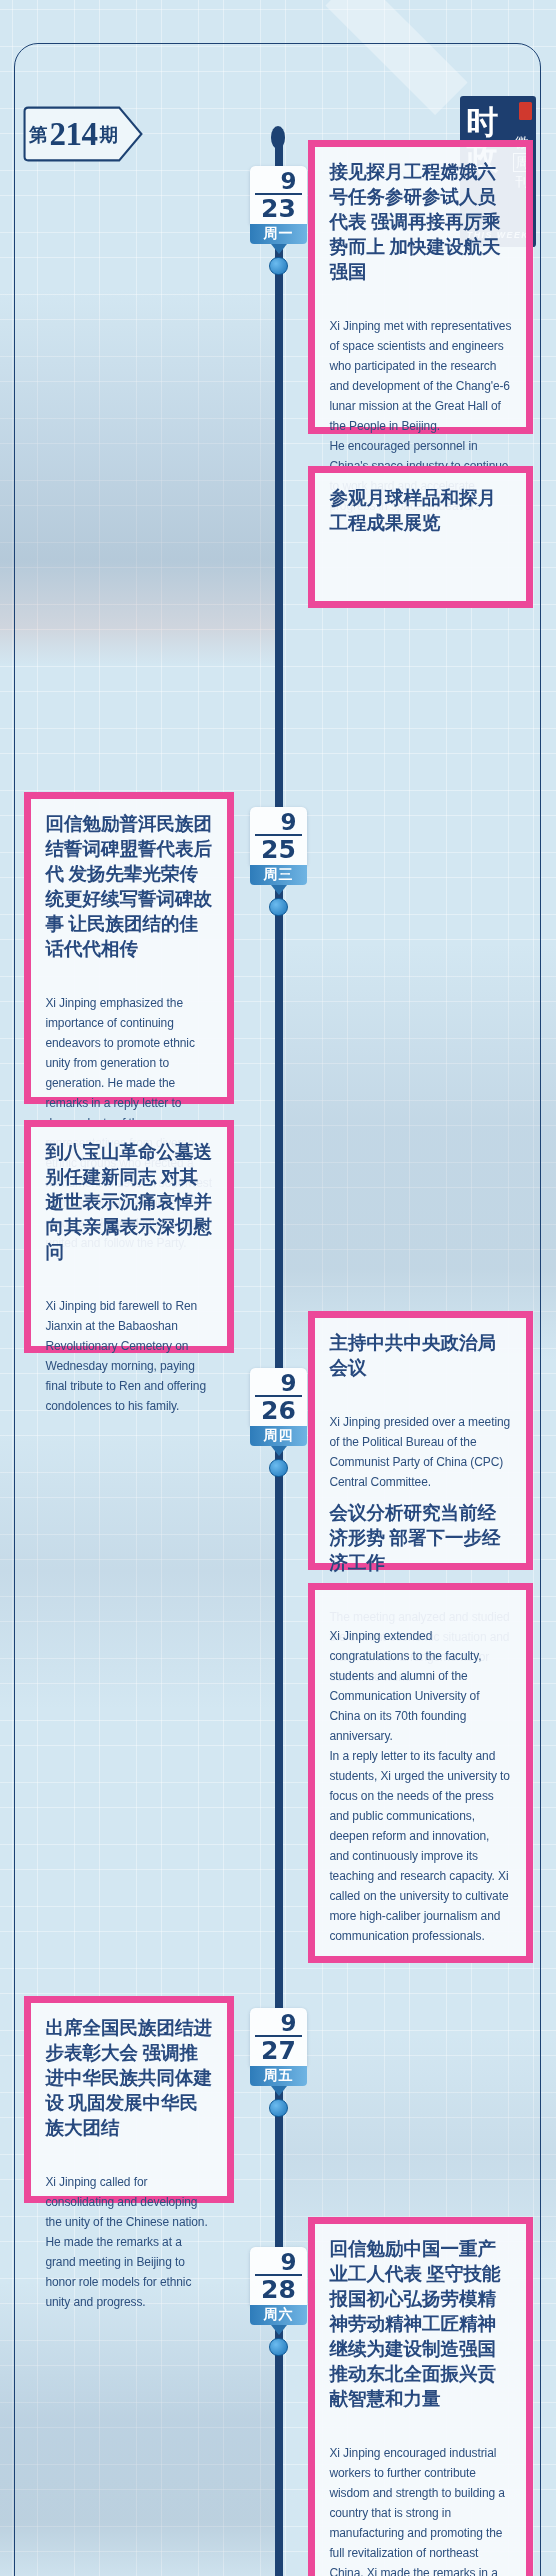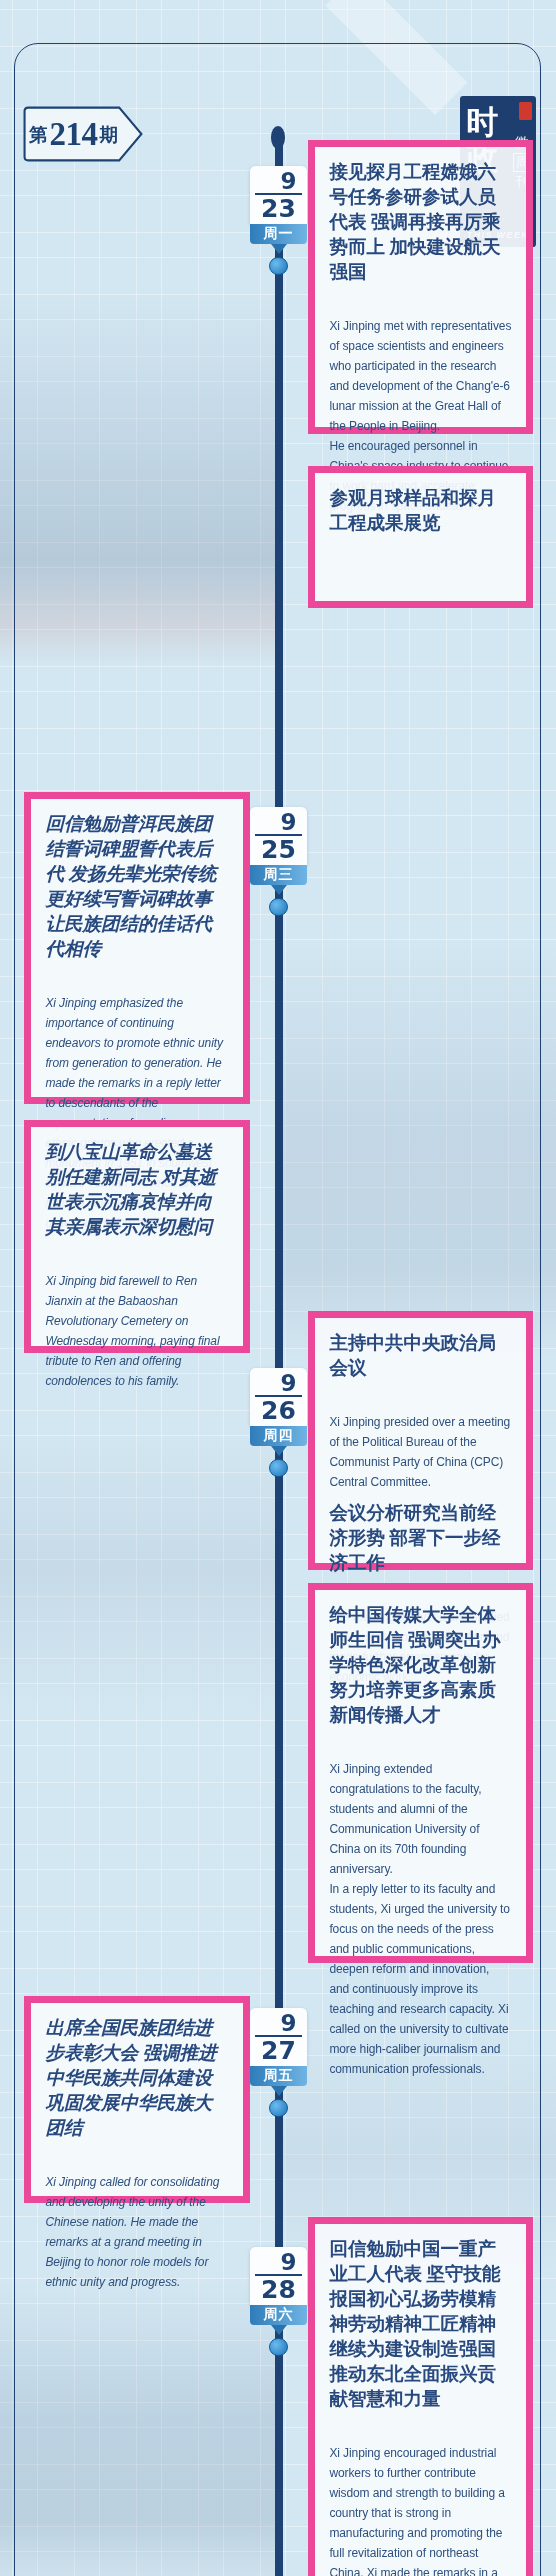--- a/index.html
+++ b/index.html
@@ -56,21 +56,21 @@
                font-family:"DejaVu Sans",sans-serif;}
   .dbadge .ribbon{height:19.6px;background:linear-gradient(90deg,#2e7cba,#6fb4e3);border-radius:0 0 4.1px 4.1px;
                   color:#fff;font-size:14px;font-weight:700;text-align:center;line-height:19.6px;letter-spacing:1px;}
   .dbadge .notch{width:0;height:0;margin:0 auto;border-left:8.8px solid transparent;border-right:8.8px solid transparent;
                  border-top:10.3px solid #2a72ad;}
   .dbadge .dot{width:16.5px;height:16.5px;margin:3.1px auto 0;border-radius:50%;
                background:radial-gradient(circle at 35% 35%,#6cbcf0,#1b72b6);border:1.5px solid #0f5a97;}
   
   .card{position:absolute;background:rgba(246,250,253,.93);border:7px solid #ec4899;padding:5.2px 14.4px 9.3px;box-sizing:border-box;}
   .card.right{left:308px;width:225px;}
-  .card.left{left:24px;width:226px;font-style:italic;}
+  .card.left{left:24px;width:210px;}
   .card .title{font-family:"Liberation Serif","DejaVu Serif",serif;font-weight:700;color:#27497e;
                font-size:18.5px;line-height:25px;margin:8.2px 0 5.2px;white-space:pre-line;}
   .card .body{color:#2d507f;font-size:12px;line-height:20px;letter-spacing:-0.1px;white-space:pre-line;margin-top:31px;}
 </style>
 </head>
 <body>
 
 <div class="page">
   <div class="grid"></div>
 
@@ -176,21 +176,20 @@
     <div class="body">Xi Jinping bid farewell to Ren Jianxin at the Babaoshan Revolutionary Cemetery on Wednesday morning, paying final tribute to Ren and offering condolences to his family.</div>
   </div>
 
   <div class="card right" style="top:1311px;height:259px;">
     <div class="title">主持中共中央政治局会议</div>
     <div class="body">Xi Jinping presided over a meeting of the Political Bureau of the Communist Party of China (CPC) Central Committee.</div>
     <div class="title">会议分析研究当前经济形势 部署下一步经济工作</div>
     <div class="body">The meeting analyzed and studied the current economic situation and made further arrangements for economic work.</div>
   </div>
   <div class="card right" style="top:1583px;height:380px;">
-    <div class="title">给中国传媒大学全体师生回信 强调突出办学特色深化改革创新 努力培养更多高素质新闻传播人才</div>
     <div class="body">Xi Jinping extended congratulations to the faculty, students and alumni of the Communication University of China on its 70th founding anniversary.
 In a reply letter to its faculty and students, Xi urged the university to focus on the needs of the press and public communications, deepen reform and innovation, and continuously improve its teaching and research capacity. Xi called on the university to cultivate more high-caliber journalism and communication professionals.</div>
   </div>
 
   <div class="card left" style="top:1996px;height:207px;">
     <div class="title">出席全国民族团结进步表彰大会 强调推进中华民族共同体建设 巩固发展中华民族大团结</div>
     <div class="body">Xi Jinping called for consolidating and developing the unity of the Chinese nation. He made the remarks at a grand meeting in Beijing to honor role models for ethnic unity and progress.</div>
   </div>
 
   <div class="card right" style="top:2217px;height:402px;">

